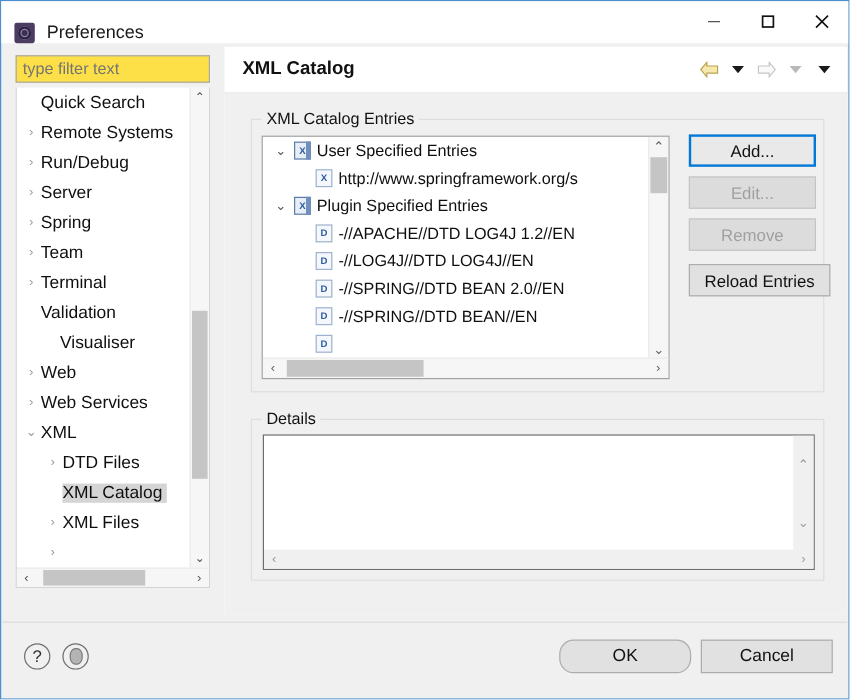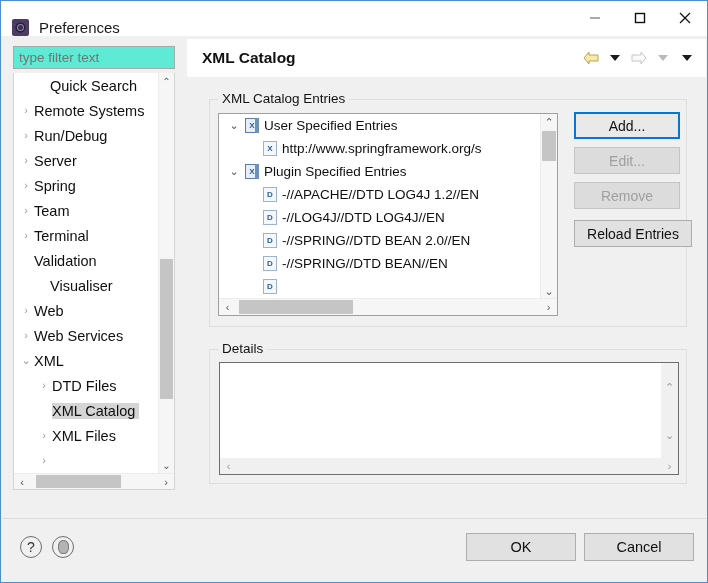--- a/index.html
+++ b/index.html
@@ -78,21 +78,21 @@
   }
 
   
   #filterbox {
     position: absolute;
     left: 12px; top: 45px;
     width: 162px;
     height: 23px;
     box-sizing: border-box;
     border: 1px solid #a9a9a9;
-    background: #5eead4;
+    background: #fde047;
     font-family: "Liberation Sans", sans-serif;
     font-size: 13.5px;
     color: #6d6d6d;
     padding: 0 5px;
     outline: none;
   }
   #tree-panel {
     position: absolute;
     left: 12px; top: 72px;
     width: 162px;
@@ -461,21 +461,21 @@
     background: #e1e1e1;
     border: 1px solid #adadad;
     font-family: "Liberation Sans", sans-serif;
     font-size: 14.5px;
     color: #111;
     cursor: default;
     height: 28px;
     width: 110px;
     top: 14px;
   }
-  #btn-ok { right: 130px; }
+  #btn-ok { right: 130px; border-radius: 12px; }
   #btn-cancel { right: 12px; }
 </style>
 </head>
 <body>
 
 <div id="window">
 
   <div id="titlebar">
     <div id="title-icon"></div>
     <div id="title-text">Preferences</div>
@@ -496,21 +496,21 @@
             <line x1="12" y1="2" x2="2" y2="12" stroke="#111" stroke-width="1.3"></line>
           </svg>
       </div>
     </div>
   </div>
 
   <input id="filterbox" type="text" placeholder="type filter text" style="">
 
   <div id="tree-panel">
     <div id="tree-scroll">
-        <div class="tree-item" style="padding-left: 20px;">
+        <div class="tree-item" style="padding-left: 4px;">
           <span class="tw"></span>
           <span class="tree-label">Quick Search</span>
         </div>
         <div class="tree-item" style="padding-left: 4px;">
           <span class="tw">›</span>
           <span class="tree-label">Remote Systems</span>
         </div>
         <div class="tree-item" style="padding-left: 4px;">
           <span class="tw">›</span>
           <span class="tree-label">Run/Debug</span>

